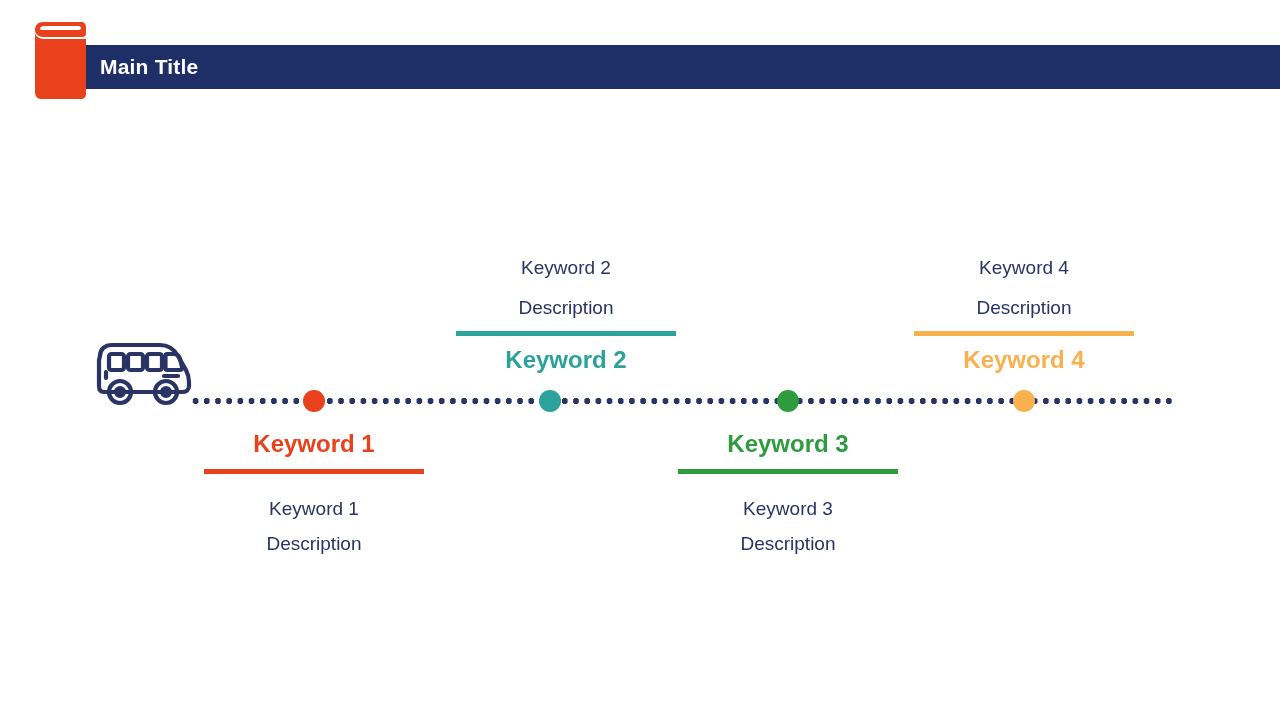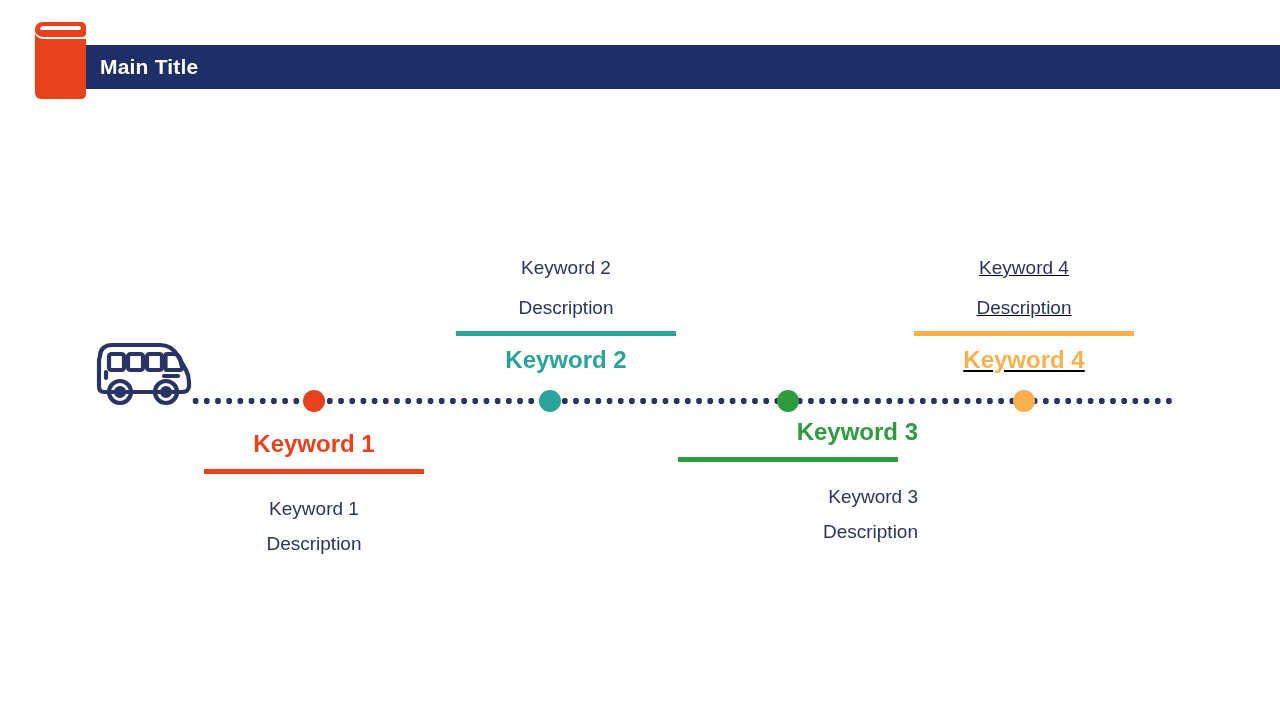--- a/index.html
+++ b/index.html
@@ -168,28 +168,28 @@
 
   <div class="dot" style="left:550px; background:#2ba39a;"></div>
   <div class="milestone above" style="left:436px; top:250px;">
     <div class="kw-desc">Keyword 2</div>
     <div class="kw-desc" style="line-height:22px;">Description</div>
     <div class="kw-rule" style="background:#2ba39a;"></div>
     <div class="kw-title" style="color:#2ba39a;">Keyword 2</div>
   </div>
 
   <div class="dot" style="left:788px; background:#2e9b3f;"></div>
-  <div class="milestone below" style="left:658px; top:416px;text-align:right;">
+  <div class="milestone below" style="left:658px; top:428px;">
     <div class="kw-title" style="color:#2e9b3f;">Keyword 3</div>
     <div class="kw-rule" style="background:#2e9b3f;"></div>
     <div class="kw-desc">Keyword 3</div>
     <div class="kw-desc">Description</div>
   </div>
 
   <div class="dot" style="left:1024px; background:#f9b04e;"></div>
-  <div class="milestone above" style="left:894px; top:250px;text-decoration:underline;">
+  <div class="milestone above" style="left:894px; top:250px;">
     <div class="kw-desc">Keyword 4</div>
     <div class="kw-desc" style="line-height:22px;">Description</div>
     <div class="kw-rule" style="background:#f9b04e;"></div>
     <div class="kw-title" style="color:#f9b04e;">Keyword 4</div>
   </div>
 
 </div>
 
 </body></html>

